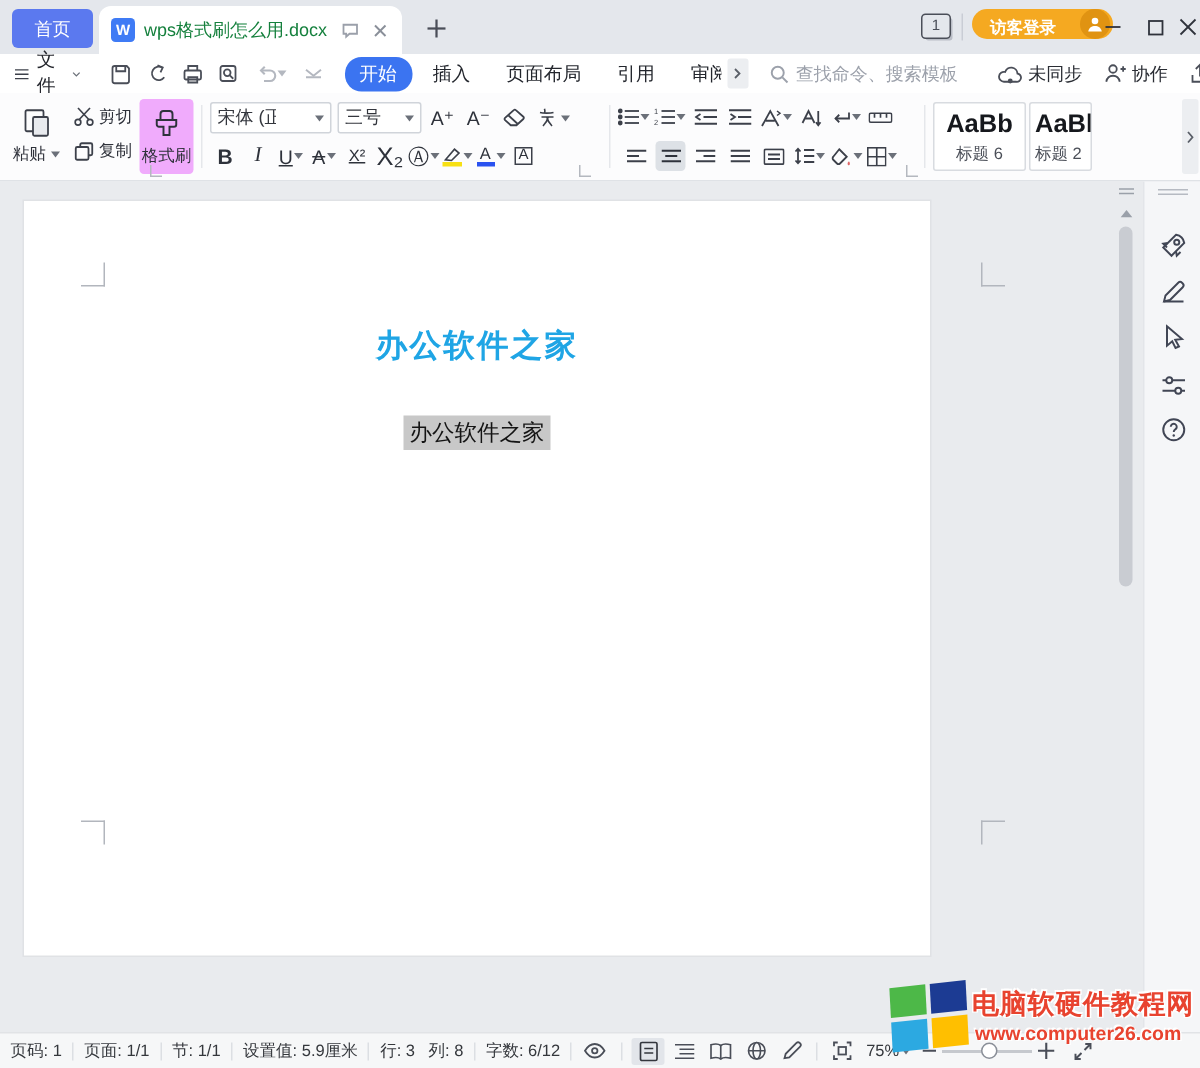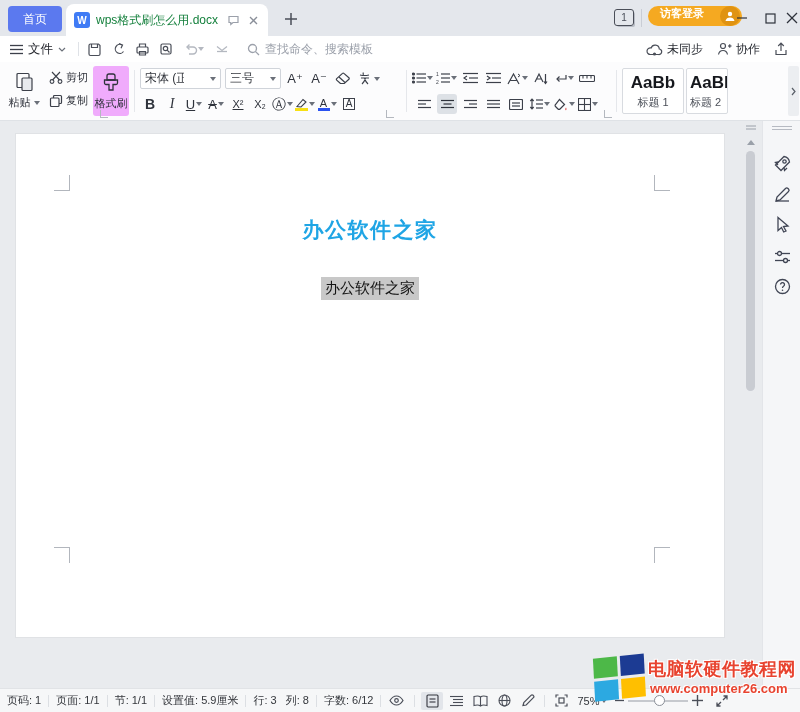--- a/index.html
+++ b/index.html
@@ -16,21 +16,21 @@
   .wps-logo { width:16px; height:16px; background:#3f7bf5; border-radius:3px; color:#fff; font-size:10px;
     font-weight:bold; display:flex; align-items:center; justify-content:center; flex:0 0 auto; }
   .doc-tab-title { flex:1; font-size:12px; color:#15803d; white-space:nowrap; overflow:hidden; }
   .tab-ic { width:14px; height:14px; flex:0 0 auto; display:flex; align-items:center; justify-content:center; }
   .newtab-btn { position:absolute; left:280px; top:8px; width:22px; height:22px; display:flex; align-items:center; justify-content:center; }
   .win-badge { position:absolute; left:614px; top:9px; width:20px; height:17px; border:1.4px solid #4a4e58;
     border-radius:3px; font-size:10px; color:#4a4e58; display:flex; align-items:center; justify-content:center;
     box-shadow:2px 2px 0 -1px #b9bdc6; }
   .tb-div { position:absolute; left:641px; top:9px; width:1px; height:18px; background:#c9cdd5; }
   .login-pill { position:absolute; left:648px; top:6px; height:20px; padding:0 2px 0 12px; background:#f5a921;
-    border-radius:13px; display:flex; align-items:flex-start; gap:16px; color:#fff; font-size:11px; font-weight:bold; }
+    border-radius:13px; display:flex; align-items:flex-end; gap:16px; color:#fff; font-size:11px; font-weight:bold; }
   .avatar { width:20px; height:20px; border-radius:50%; background:#e09312; display:flex; align-items:center; justify-content:center; }
   .win-ctl { position:absolute; top:4px; width:28px; height:28px; display:flex; align-items:center; justify-content:center; }
 
   
   .menubar { position:absolute; left:0; top:36px; width:800px; height:26px; background:#ffffff;
     display:flex; align-items:center; }
   .file-btn { display:flex; align-items:center; gap:5px; padding:0 8px 0 10px; height:100%; font-size:12.5px; color:#24262d; }
   .v-div { width:1px; height:14px; background:#dfe2e7; margin:0 4px; }
   .qat { display:flex; align-items:center; gap:2px; }
   .qat-btn { width:22px; height:20px; display:flex; align-items:center; justify-content:center; border-radius:3px; }
@@ -60,21 +60,21 @@
   .glyph { font-size:13px; color:#2e323b; line-height:1; }
   .launcher { position:absolute; width:8px; height:8px; border-left:1px solid #b4b8bf; border-bottom:1px solid #b4b8bf; top:48px; }
   .style-card { width:62px; height:46px; border:1px solid #d8dbe0; background:#fff; border-radius:2px;
     display:flex; flex-direction:column; align-items:center; justify-content:center; gap:2px; color:#3a3d45; }
   .style-card .nm { font-size:11px; color:#4b4f58; white-space:nowrap; }
   .gallery-more { position:absolute; left:788px; top:4px; width:11px; height:50px; background:#eceef1;
     display:flex; align-items:center; justify-content:center; color:#5a5f68; border-radius:2px; }
 
   
   .canvas { position:absolute; left:0; top:121px; width:800px; height:567px; background:#e9ebee; }
-  .page { position:absolute; left:16px; top:13px; width:708px; height:503px; background:#ffffff; box-shadow:0 0 0 1px #e0e2e5; }
+  .page { position:absolute; left:16px; top:13px; width:604px; height:503px; background:#ffffff; box-shadow:0 0 0 1px #e0e2e5; }
   .crop { position:absolute; width:16px; height:16px; }
   .crop.tl { left:54px; top:54px; border-right:1px solid #b2b6bd; border-bottom:1px solid #b2b6bd; }
   .crop.tr { left:654px; top:54px; border-left:1px solid #b2b6bd; border-bottom:1px solid #b2b6bd; }
   .crop.bl { left:54px; top:426px; border-right:1px solid #b2b6bd; border-top:1px solid #b2b6bd; }
   .crop.br { left:654px; top:426px; border-left:1px solid #b2b6bd; border-top:1px solid #b2b6bd; }
   .doc-title { position:absolute; left:0; top:82px; width:100%; text-align:center; font-size:21px;
     font-weight:bold; color:#1fa5e5; letter-spacing:1.5px; }
   .doc-sel-row { position:absolute; left:0; top:143px; width:100%; text-align:center; }
   .doc-selected { display:inline-block; background:#c8c8c8; color:#141414; font-size:15px; padding:2px 4px;
     font-family:"Liberation Serif","DejaVu Serif",serif; }
@@ -218,20 +218,32 @@
           </svg>
         <span class="caret" style="border-top-color:#b4b8c0;"></span>
       </div>
       <div class="qat-btn">
         <svg width="12" height="8" viewBox="0 0 12 8" fill="none" stroke="#b4b8c0" stroke-width="1.3">
             <path d="M1 1.5l5 4 5-4"></path>
             <line x1="1" y1="6.5" x2="11" y2="6.5"></line>
           </svg>
       </div>
     </div>
+    <div class="menu-tabs">
+      <span class="menu-tab active">开始</span>
+      <span class="menu-tab">插入</span>
+      <span class="menu-tab">页面布局</span>
+      <span class="menu-tab">引用</span>
+      <span class="menu-tab clipped">审阅</span>
+      <span class="overflow-btn">
+        <svg width="5" height="8" viewBox="0 0 5 8" fill="none" stroke="#5a5f68" stroke-width="1.2">
+            <path d="M1 1l3 3-3 3"></path>
+          </svg>
+      </span>
+    </div>
     <div class="cmd-search">
       <svg width="13" height="13" viewBox="0 0 13 13" fill="none" stroke="#9ca1ab" stroke-width="1.3">
           <circle cx="5.5" cy="5.5" r="4"></circle>
           <line x1="8.6" y1="8.6" x2="12" y2="12"></line>
         </svg>
       <input type="text" placeholder="查找命令、搜索模板" style="">
     </div>
     <div class="menubar-right">
       <div class="mb-item">
         <svg width="17" height="13" viewBox="0 0 17 13" fill="none" stroke="#4a4e58" stroke-width="1.2">
@@ -340,21 +352,21 @@
           <span class="caret"></span>
         </div>
       <div class="icon-btn">
           <span class="glyph" style="text-decoration:line-through; font-size:13px;">A</span>
           <span class="caret"></span>
         </div>
       <div class="icon-btn">
           <span class="glyph" style="font-size:11px;text-decoration:underline;">X²</span>
         </div>
       <div class="icon-btn">
-          <span class="glyph" style="font-size:11px;">X₂</span>
+          <span class="glyph" style="font-size:17px;">X₂</span>
         </div>
       <div class="icon-btn">
           <span class="glyph" style="font-size:14px;">Ⓐ</span>
           <span class="caret"></span>
         </div>
       <div class="icon-btn">
         <span style="display:flex; flex-direction:column; align-items:center;">
           <svg width="13" height="10" viewBox="0 0 13 10" fill="none" stroke="#3c404a" stroke-width="1.1">
               <path d="M2 8.5L8 1.5l3 2.5-5 5z"></path>
             </svg>
@@ -503,21 +515,21 @@
           </svg>
         <span class="caret"></span>
       </div>
     </div>
     <div class="launcher" style="left:604px;"></div>
     <div class="rb-div" style="left:616px;"></div>
 
     <div style="position:absolute; left:622px; top:6px; display:flex; gap:2px;">
       <div class="style-card">
         <span style="font-size:17px; font-weight:bold; color:#16181d;">AaBb</span>
-        <span class="nm">标题 1</span>
+        <span class="nm">标题 6</span>
       </div>
       <div class="style-card" style="width:42px; overflow:hidden; align-items:flex-start; padding-left:3px;">
         <span style="font-size:17px; font-weight:bold; color:#16181d; white-space:nowrap;">AaBb</span>
         <span class="nm">标题 2</span>
       </div>
     </div>
     <div class="gallery-more">
       <svg width="5" height="9" viewBox="0 0 5 9" fill="none" stroke="#5a5f68" stroke-width="1.2">
           <path d="M1 1l3 3.5L1 8"></path>
         </svg>

